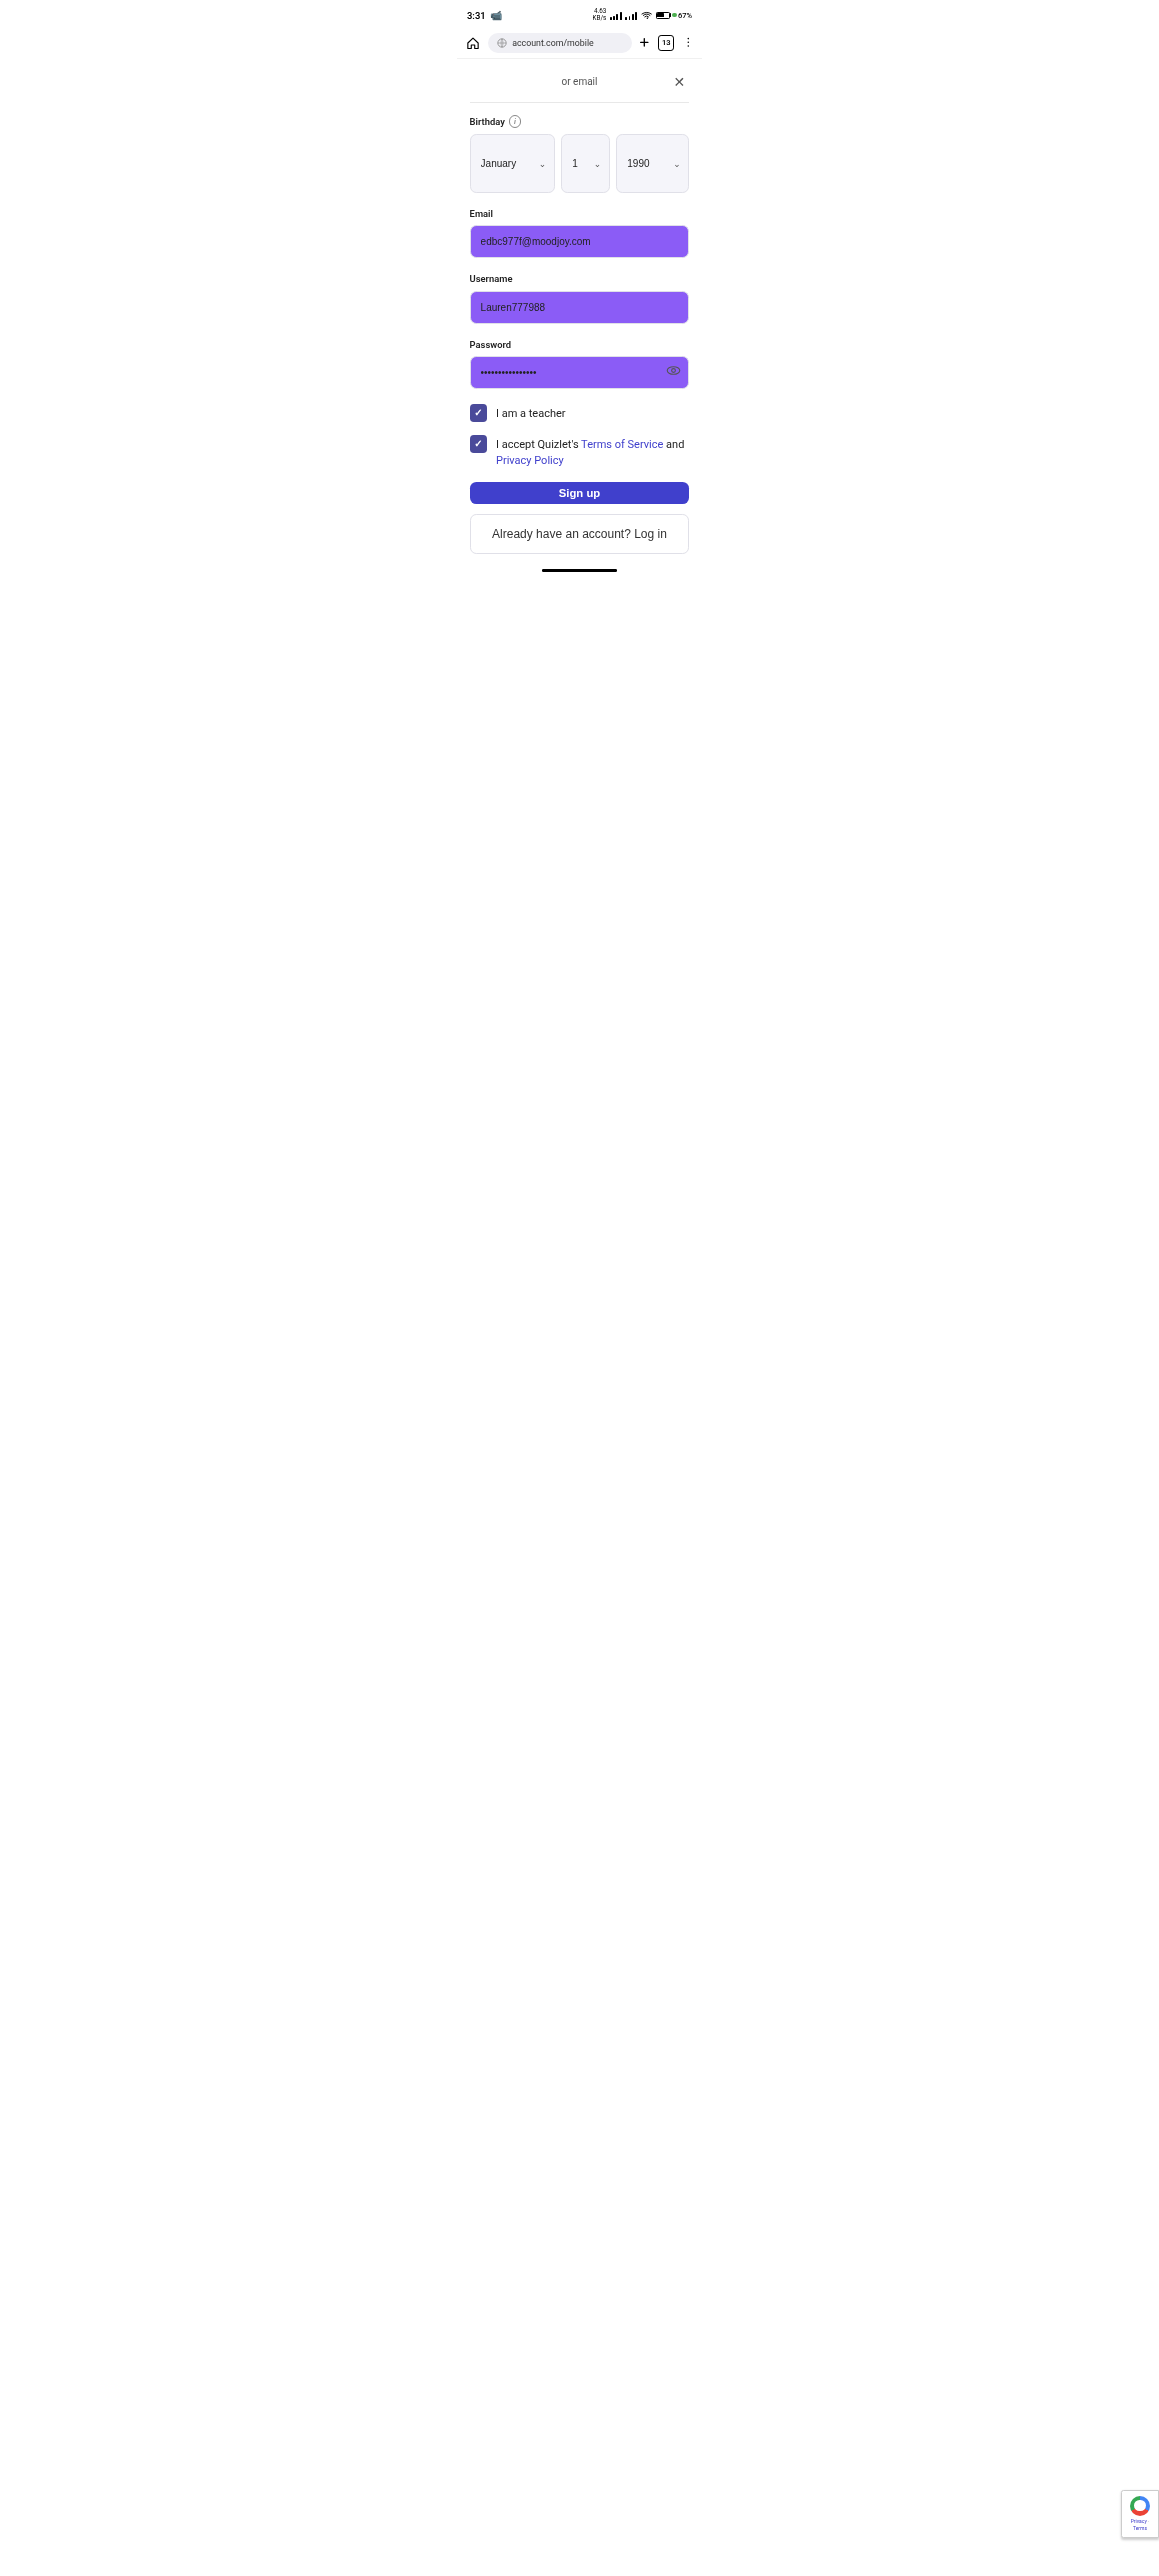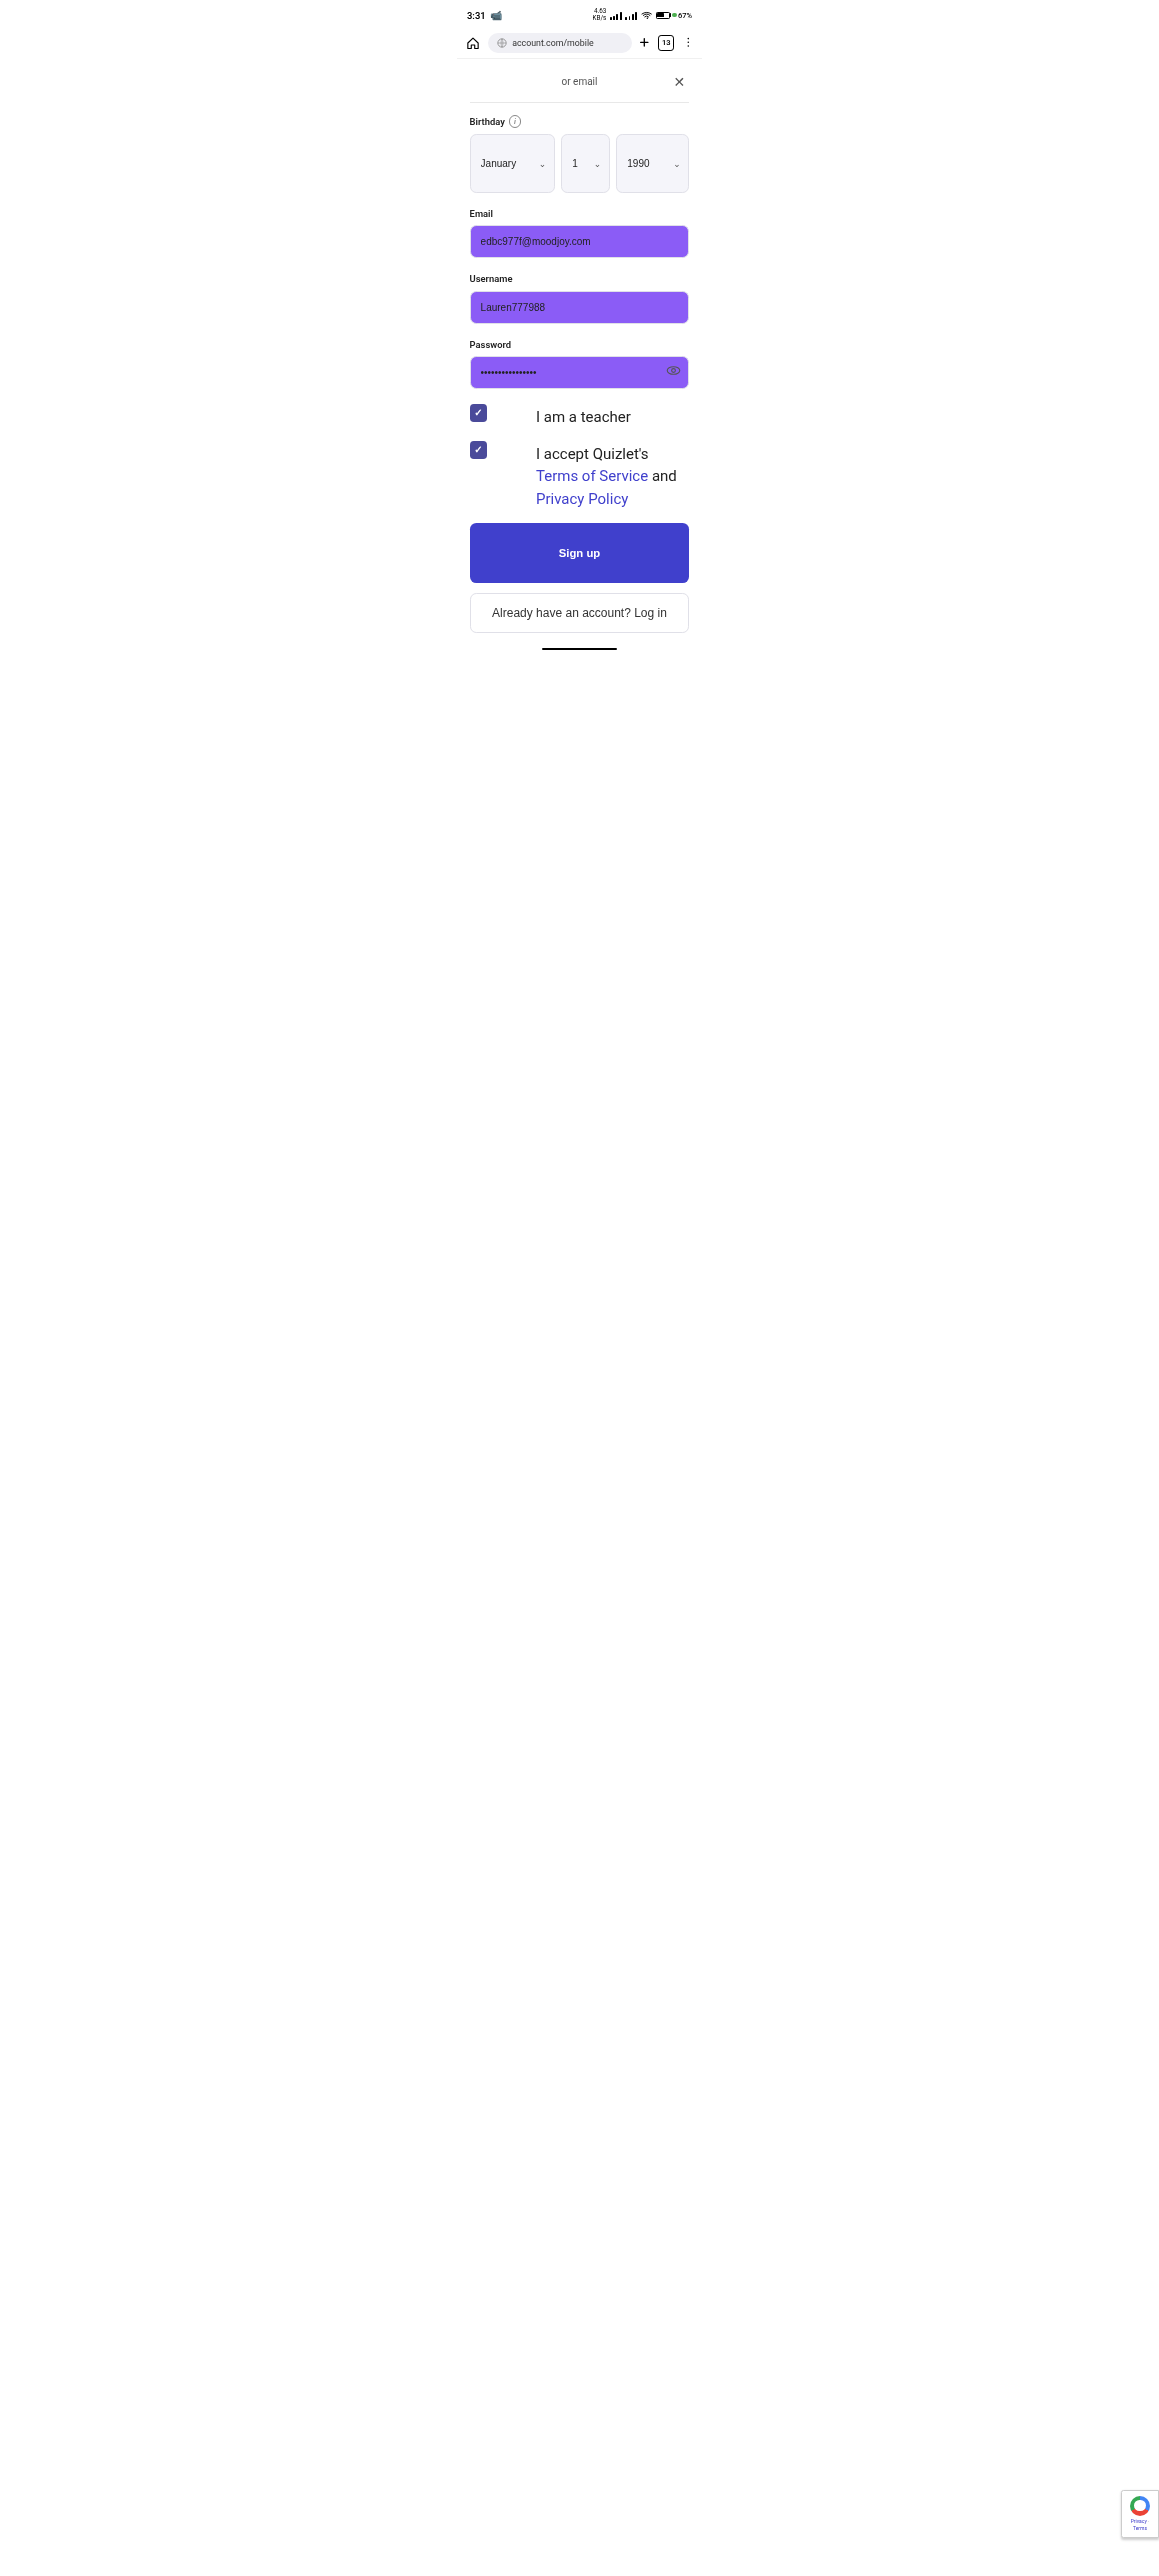--- a/index.html
+++ b/index.html
@@ -307,40 +307,39 @@
       cursor: pointer;
     }
 
     .checkbox-check {
       color: white;
       font-size: 10px;
       font-weight: 700;
     }
 
     .checkbox-label {
-      font-size: 15px;
+      font-size: 11px;
       color: #222;
       line-height: 1.5;
       padding-top: 1.9px;
-      margin-left: 40px;
     }
 
     .link-text {
       color: #4040cc;
       text-decoration: none;
     }
 
     
     .signup-btn {
       width: 100%;
       background: #4040cc;
       color: white;
       border: none;
       border-radius: 6.3px;
-      padding: 24px;
+      padding: 5px;
       font-size: 11.3px;
       font-weight: 600;
       cursor: pointer;
       margin-bottom: 10px;
     }
 
     
     .login-btn {
       width: 100%;
       background: #fff;

